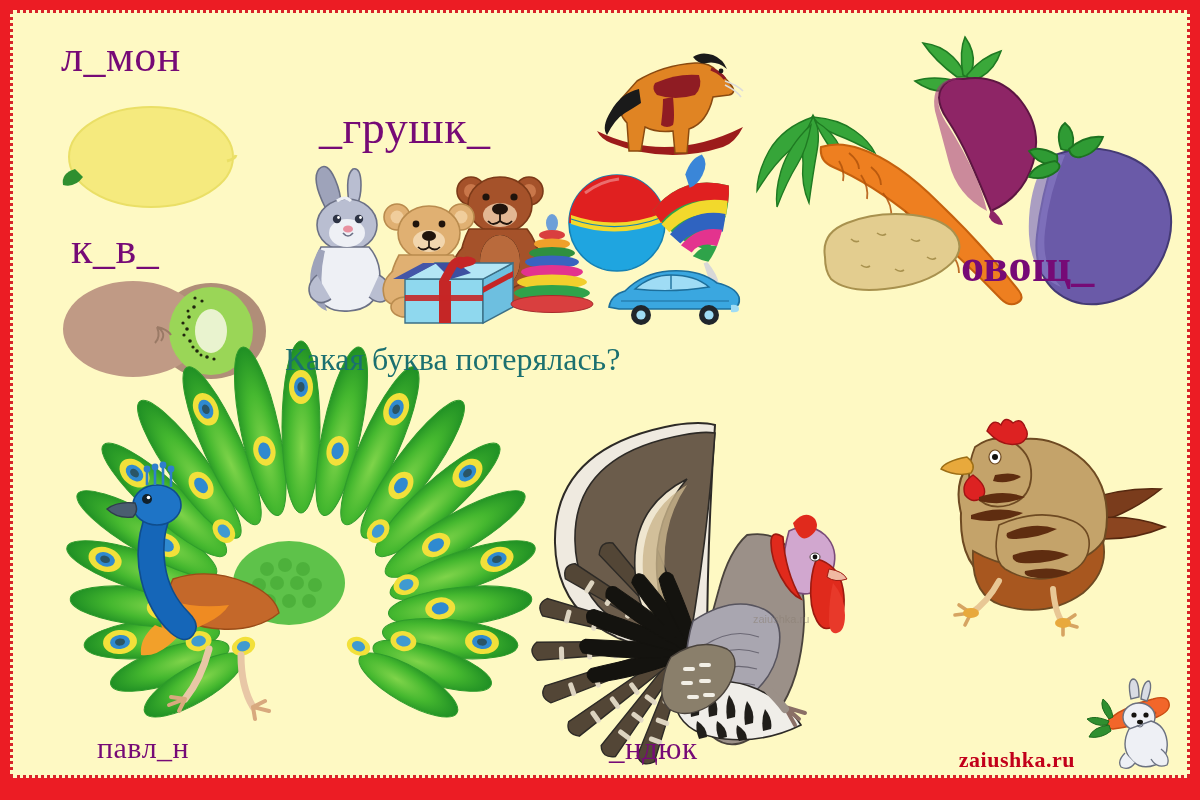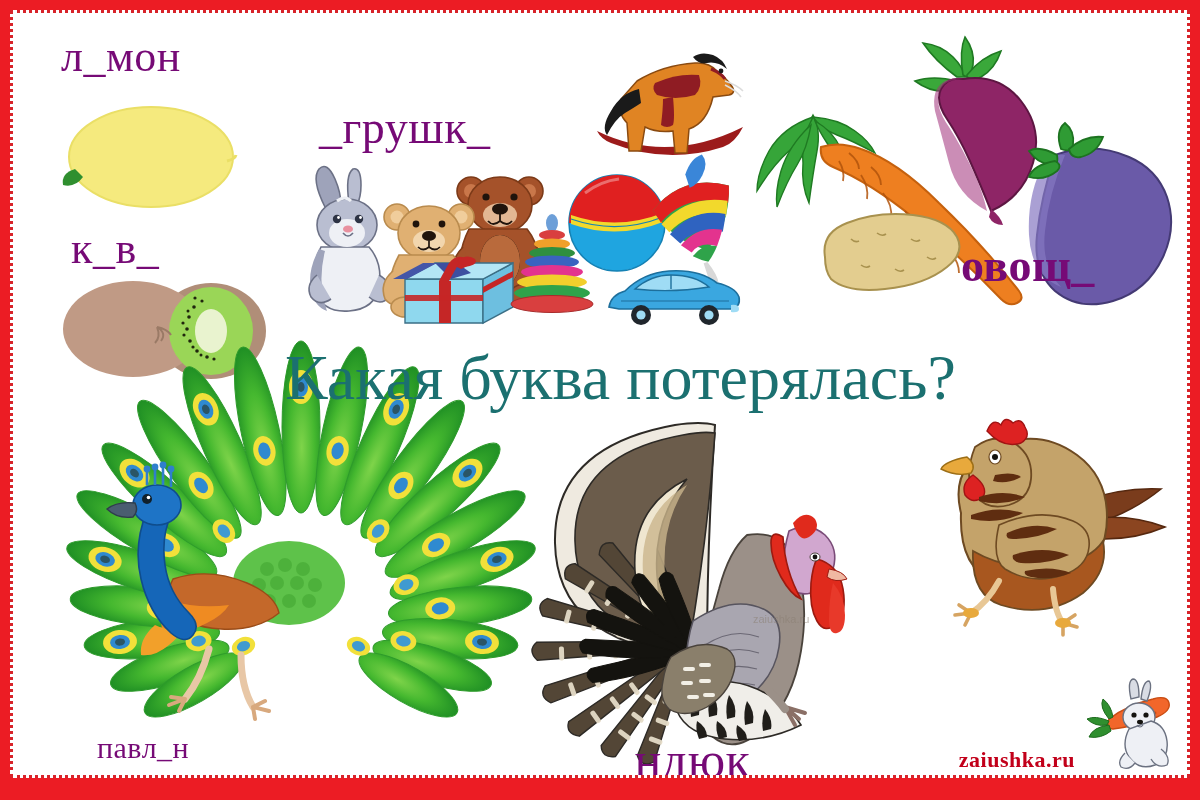--- a/index.html
+++ b/index.html
@@ -9,21 +9,21 @@
     font-family:"Liberation Serif", serif;
   }
   #page{
     position:relative;width:1200px;height:800px;
     background:#ec1c24;
     box-sizing:border-box;
     padding:10px 10px 22px 10px;
   }
   #sheet{
     position:relative;width:100%;height:100%;
-    background:#ffffff;
+    background:#fef9c3;
     box-sizing:border-box;
     border:3px dotted #d8232a;
     overflow:hidden;
   }
   .word{
     position:absolute;
     color:#760a76;
     font-family:"Liberation Serif", serif;
     white-space:pre;
     letter-spacing:0.5px;
@@ -300,21 +300,21 @@
         <path d="M36 56 q-18 -10 -28 -4 q8 12 22 14 q8 2 6 -10 z"></path>
         <path d="M40 50 q-6 -18 4 -26 q10 8 8 22 q-2 8 -12 4 z"></path>
         <path d="M48 50 q16 -14 34 -12 q-6 16 -22 20 q-10 2 -12 -8 z"></path>
         <path d="M34 62 q-22 4 -26 16 q16 4 28 -6 q6 -6 -2 -10 z"></path>
       </g>
     </svg>
   </div>
 
   <div class="word" style="left:948px;top:226px;font-size:46px;font-weight:bold;">овощ_</div>
 
-  <div class="title" style="left:272px;top:328px;font-size:64px;">Какая буква потерялась?</div>
+  <div class="title" style="left:272px;top:328px;font-size:32px;">Какая буква потерялась?</div>
 
   <div class="art" style="left:78px;top:380px;">
     <svg width="420" height="345" viewBox="0 0 420 345">
       <defs>
         <radialGradient id="fanG" cx="52%" cy="62%" r="62%">
           <stop offset="0%" stop-color="#7fd44a"></stop>
           <stop offset="55%" stop-color="#45b82f"></stop>
           <stop offset="100%" stop-color="#1f8f24"></stop>
         </radialGradient>
       </defs>
@@ -700,21 +700,21 @@
 
       <g stroke="#8a6f66" stroke-width="4" fill="none" stroke-linecap="round">
         <path d="M248 302 l14 12 M248 302 l20 6 M248 302 l10 18"></path>
       </g>
       <path d="M232 286 q10 10 16 18" stroke="#9b9088" stroke-width="8" fill="none" stroke-linecap="round"></path>
     </svg>
   </div>
 
   <div id="turkey-wm">zaiushka.ru</div>
 
-  <div class="word" style="left:596px;top:718px;font-size:50px;">_ндюк</div>
+  <div class="word" style="left:596px;top:718px;font-size:31px;">_ндюк</div>
 
   <div class="art" style="left:890px;top:392px;">
     <svg width="290" height="230" viewBox="0 0 290 230">
 
       <path d="M180 96 q40 -14 78 -12 q-22 18 -52 30 q-18 8 -28 4 z" fill="#7a3c1c" stroke="#56280f" stroke-width="1.6"></path>
       <path d="M184 114 q42 -6 78 8 q-28 12 -60 12 q-20 0 -18 -20 z" fill="#8b4520" stroke="#56280f" stroke-width="1.6"></path>
 
       <path d="M58 108 q-12 -48 34 -66 q44 -20 82 8 q30 22 30 62 q0 44 -36 62 q-38 18 -78 2 q-34 -14 -32 -68 z" fill="#c4a36a" stroke="#6e4a22" stroke-width="2"></path>
 
       <path d="M70 146 q38 22 86 14 q32 -6 44 -24 q6 30 -20 52 q-36 26 -82 12 q-30 -10 -28 -54 z" fill="#a8571f" stroke="#6e4a22" stroke-width="1.8"></path>

